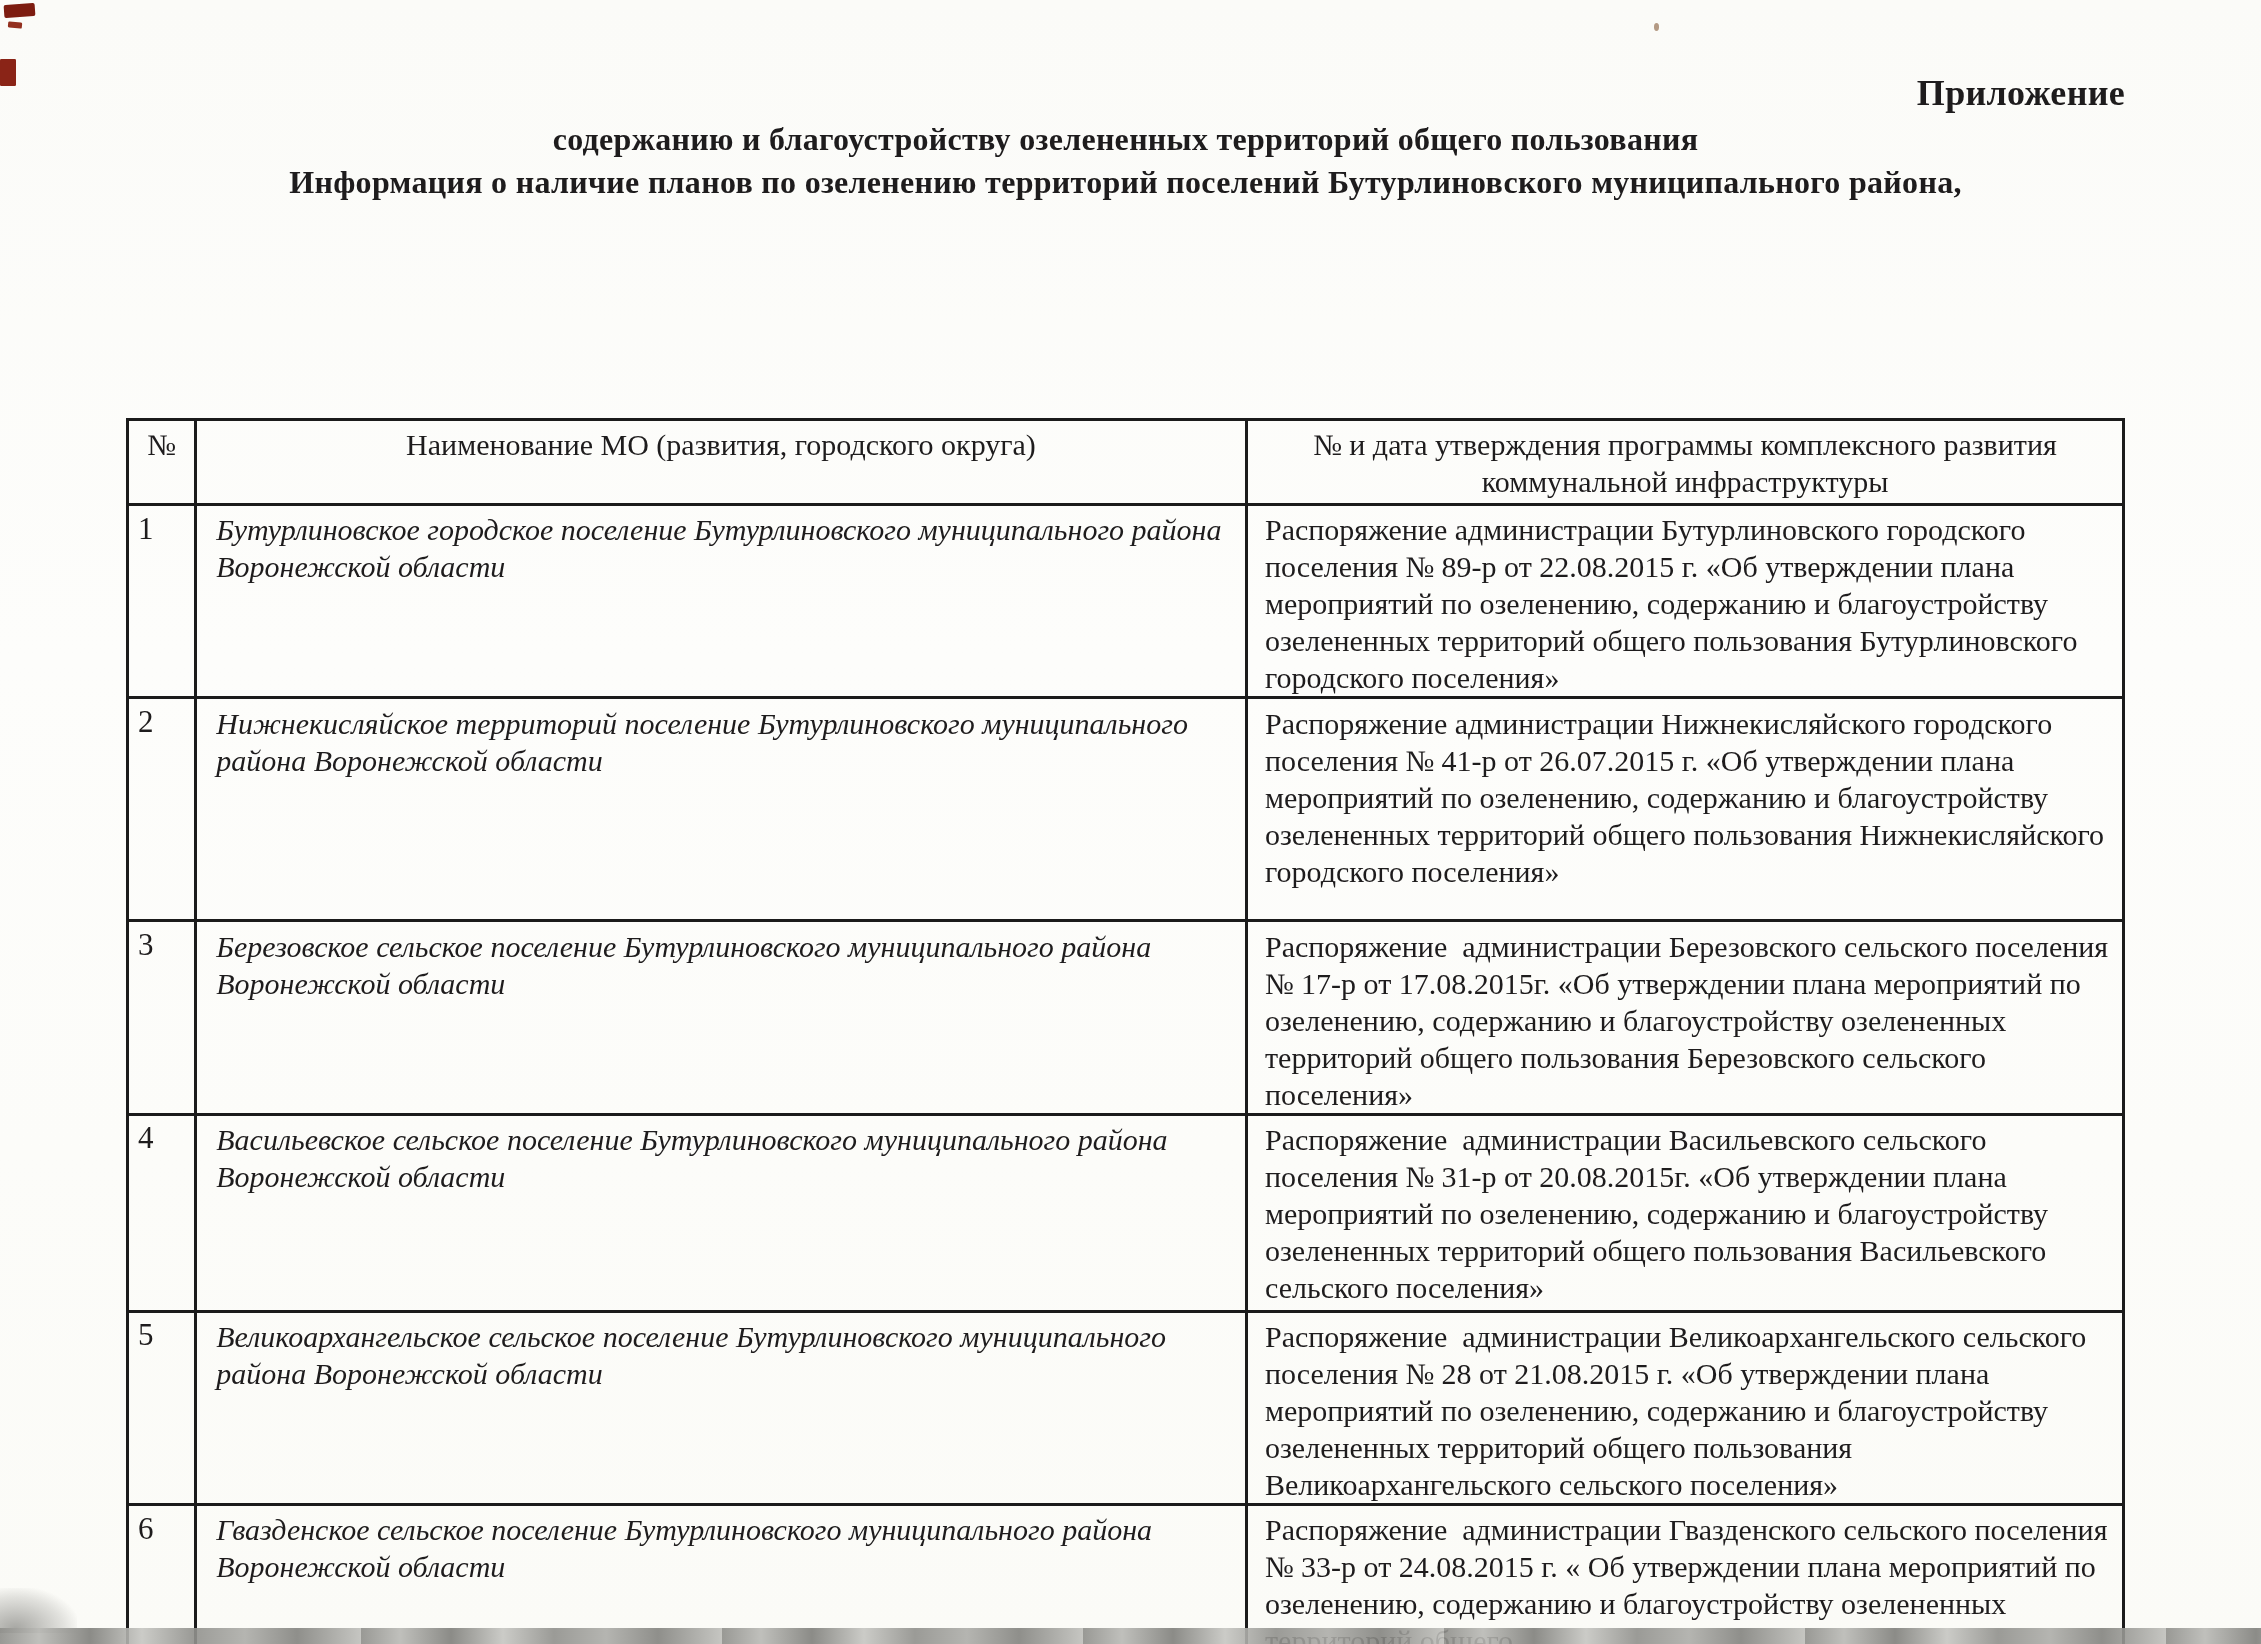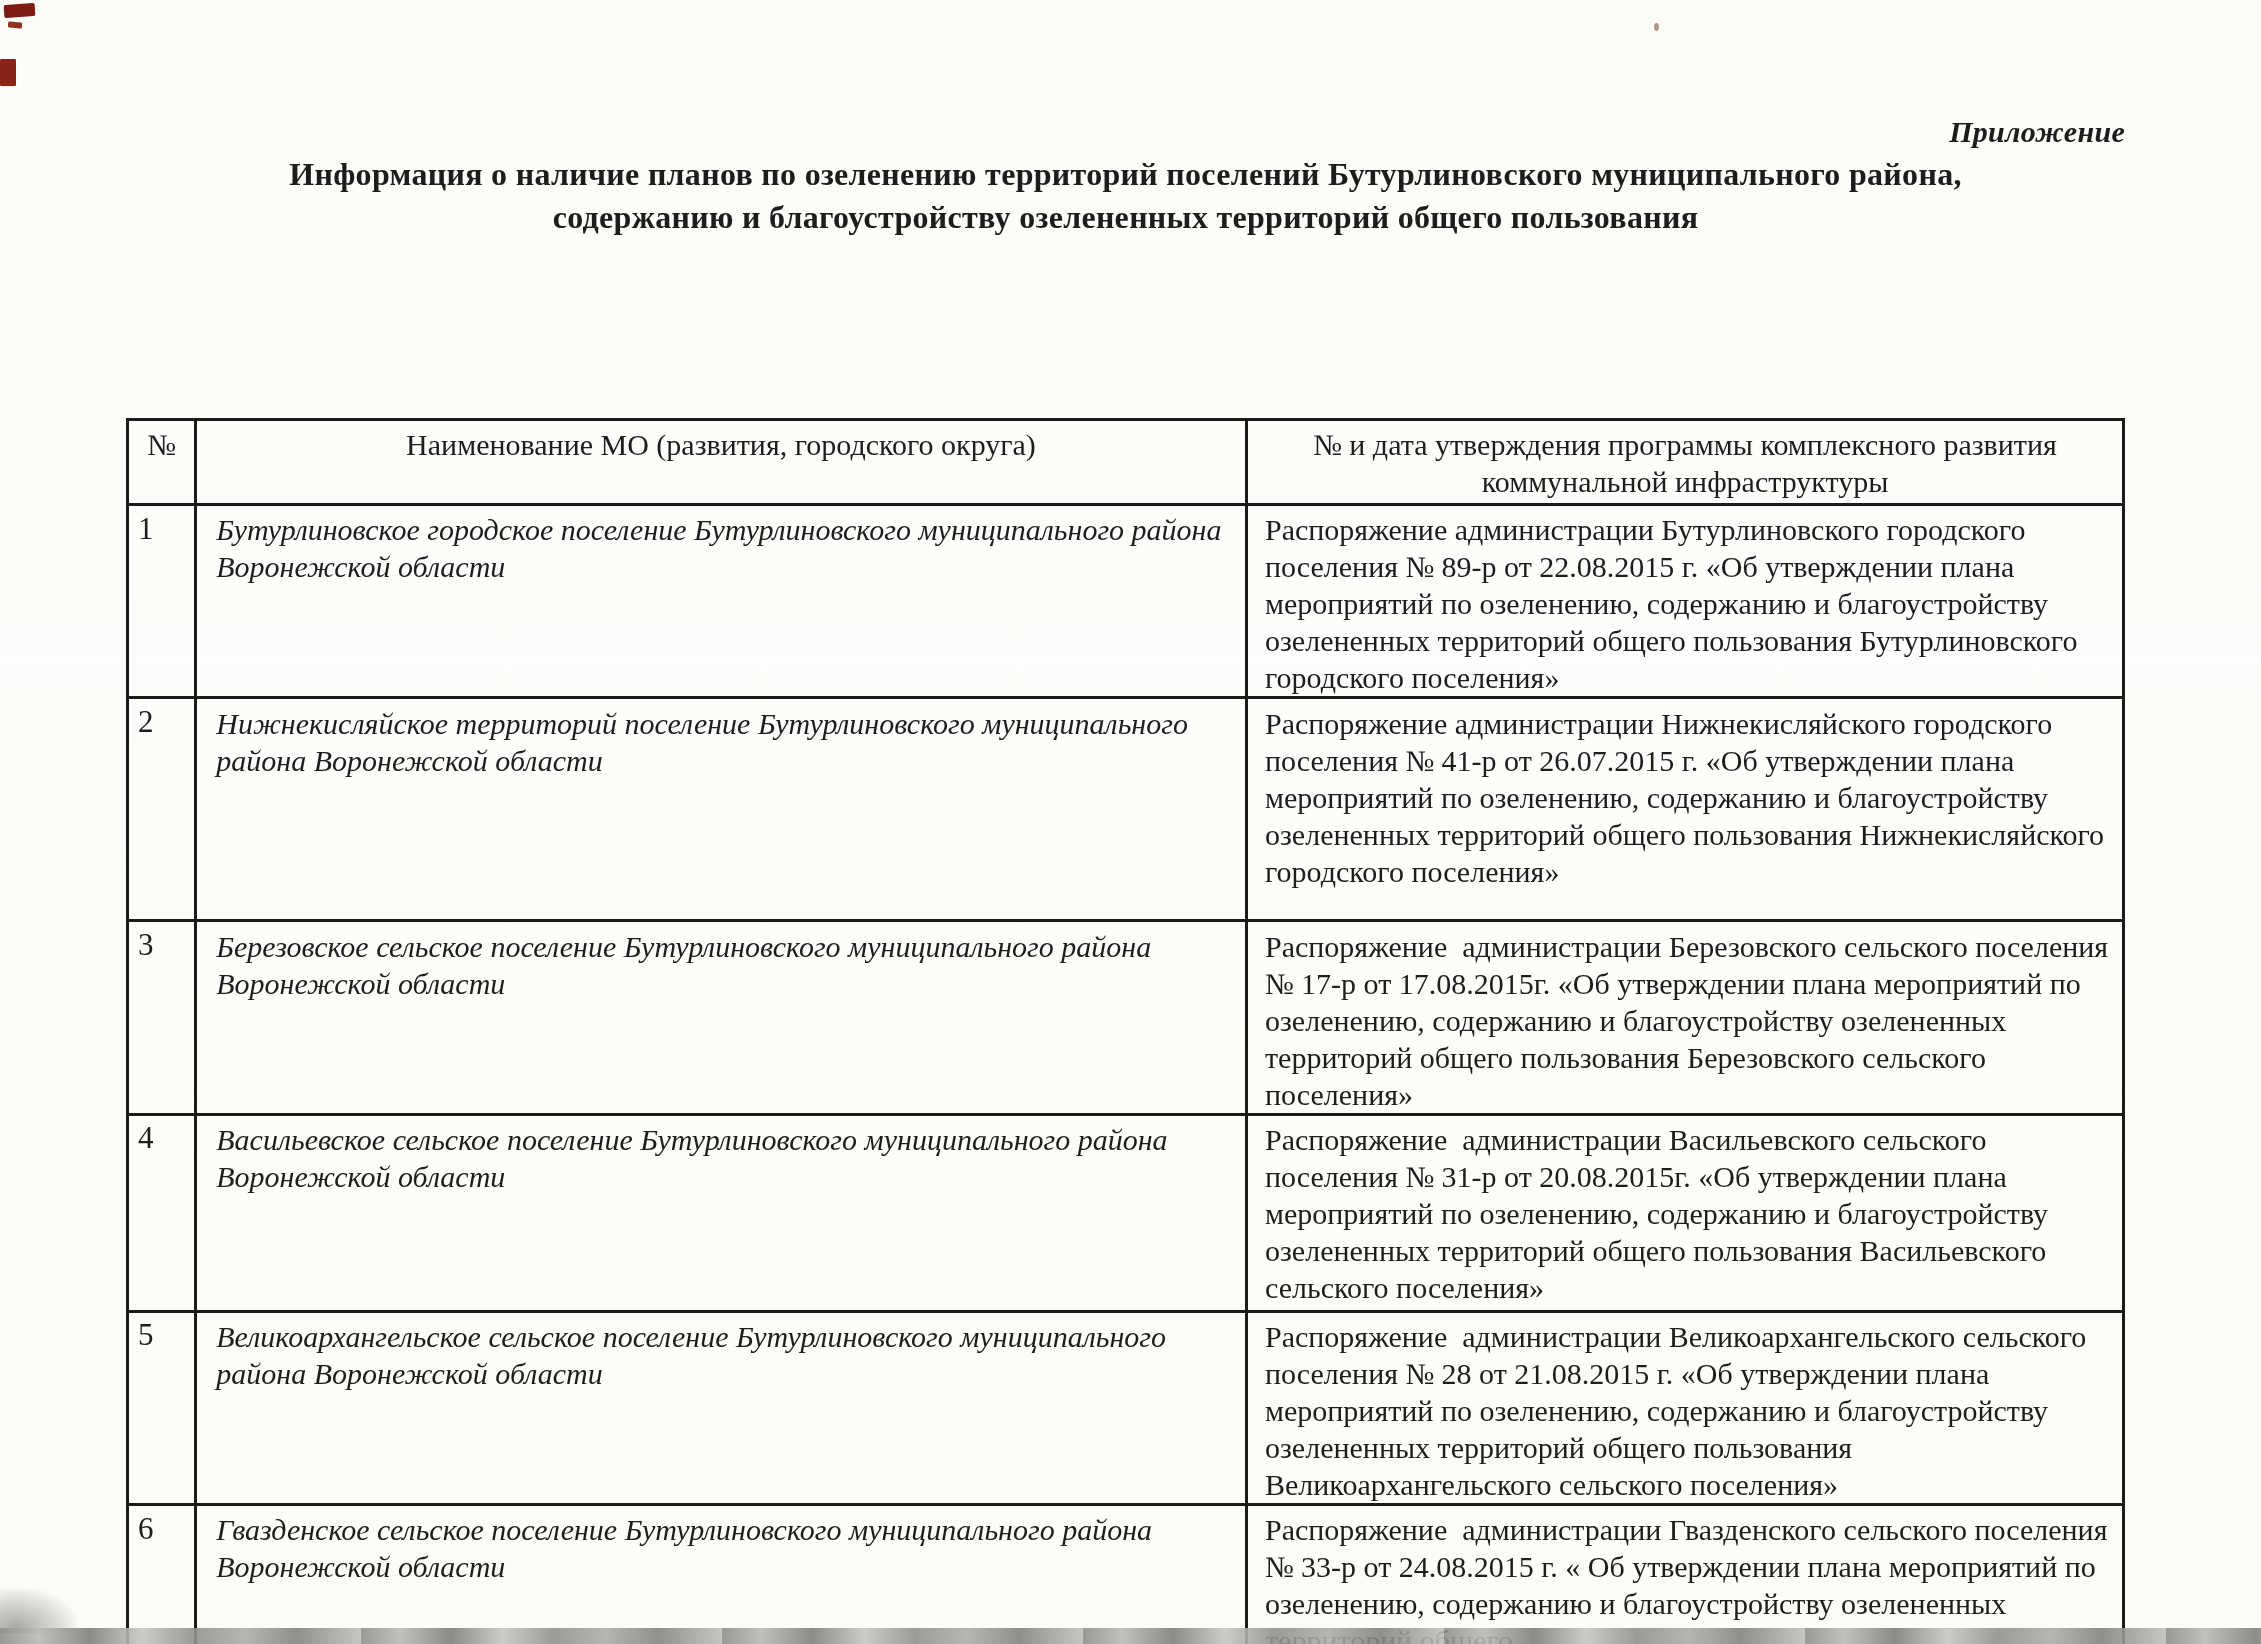--- a/index.html
+++ b/index.html
@@ -15,26 +15,25 @@
     font-family: "Liberation Serif", "DejaVu Serif", serif;
     color: #1e1c1d;
   }
   .page-inner {
     position: absolute;
     left: 126px;
     top: 0;
     width: 1999px;
   }
   .annotation {
-    margin-top: 115px;
+    margin-top: 72px;
     text-align: right;
-    font-size: 30px;
+    font-size: 36px;
     font-weight: bold;
     letter-spacing: 0.3px;
-    font-style: italic;
   }
   .doc-title {
     margin-top: 3.9px;
     text-align: center;
     font-size: 32px;
     font-weight: bold;
     line-height: 43px;
     letter-spacing: 0.3px;
   }
   table.main-table {
@@ -126,22 +125,22 @@
 <body>
 
 <div class="artifact-red-1"></div>
 <div class="artifact-red-2"></div>
 <div class="artifact-red-3"></div>
 <div class="artifact-speck"></div>
 
 <div class="page-inner">
   <div class="annotation">Приложение</div>
   <div class="doc-title">
+    <div>содержанию и благоустройству озелененных территорий общего пользования</div>
     <div>Информация о наличие планов  по озеленению территорий поселений Бутурлиновского муниципального района,</div>
-    <div>содержанию и благоустройству озелененных территорий общего пользования</div>
   </div>
 </div>
 
 <table class="main-table">
   <colgroup>
     <col class="c-num">
       <col class="c-name">
       <col class="c-ord">
   </colgroup>
   <tbody>

